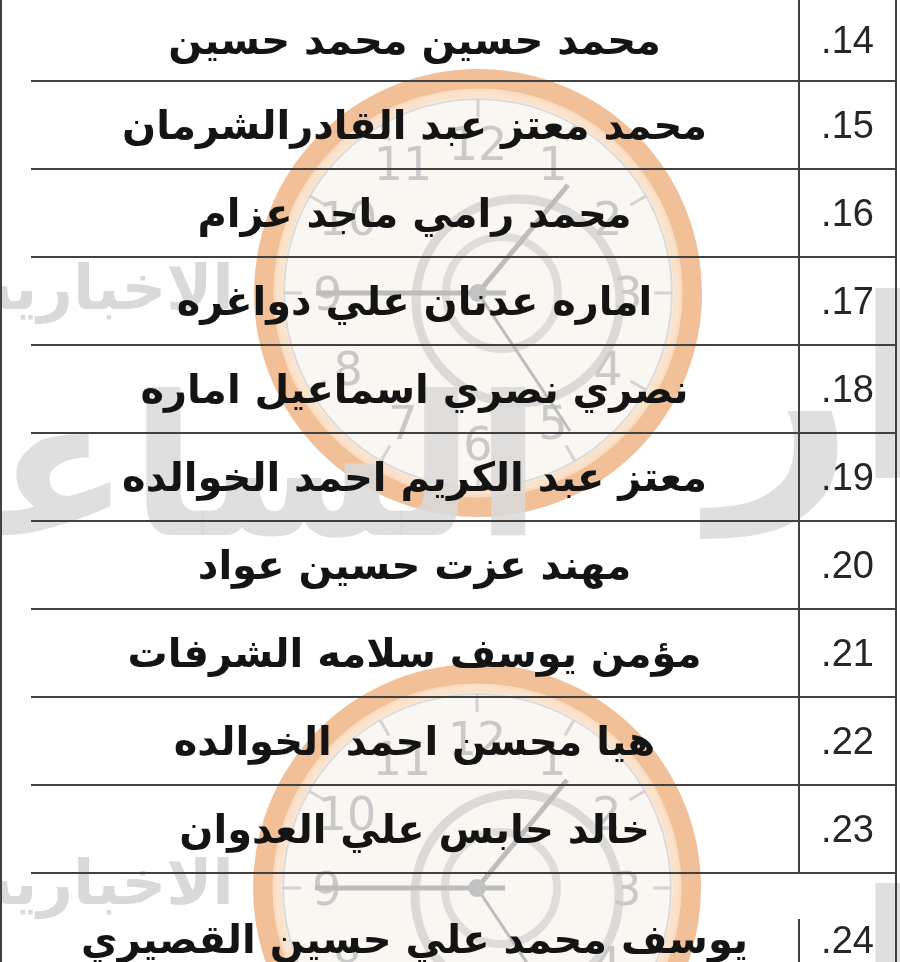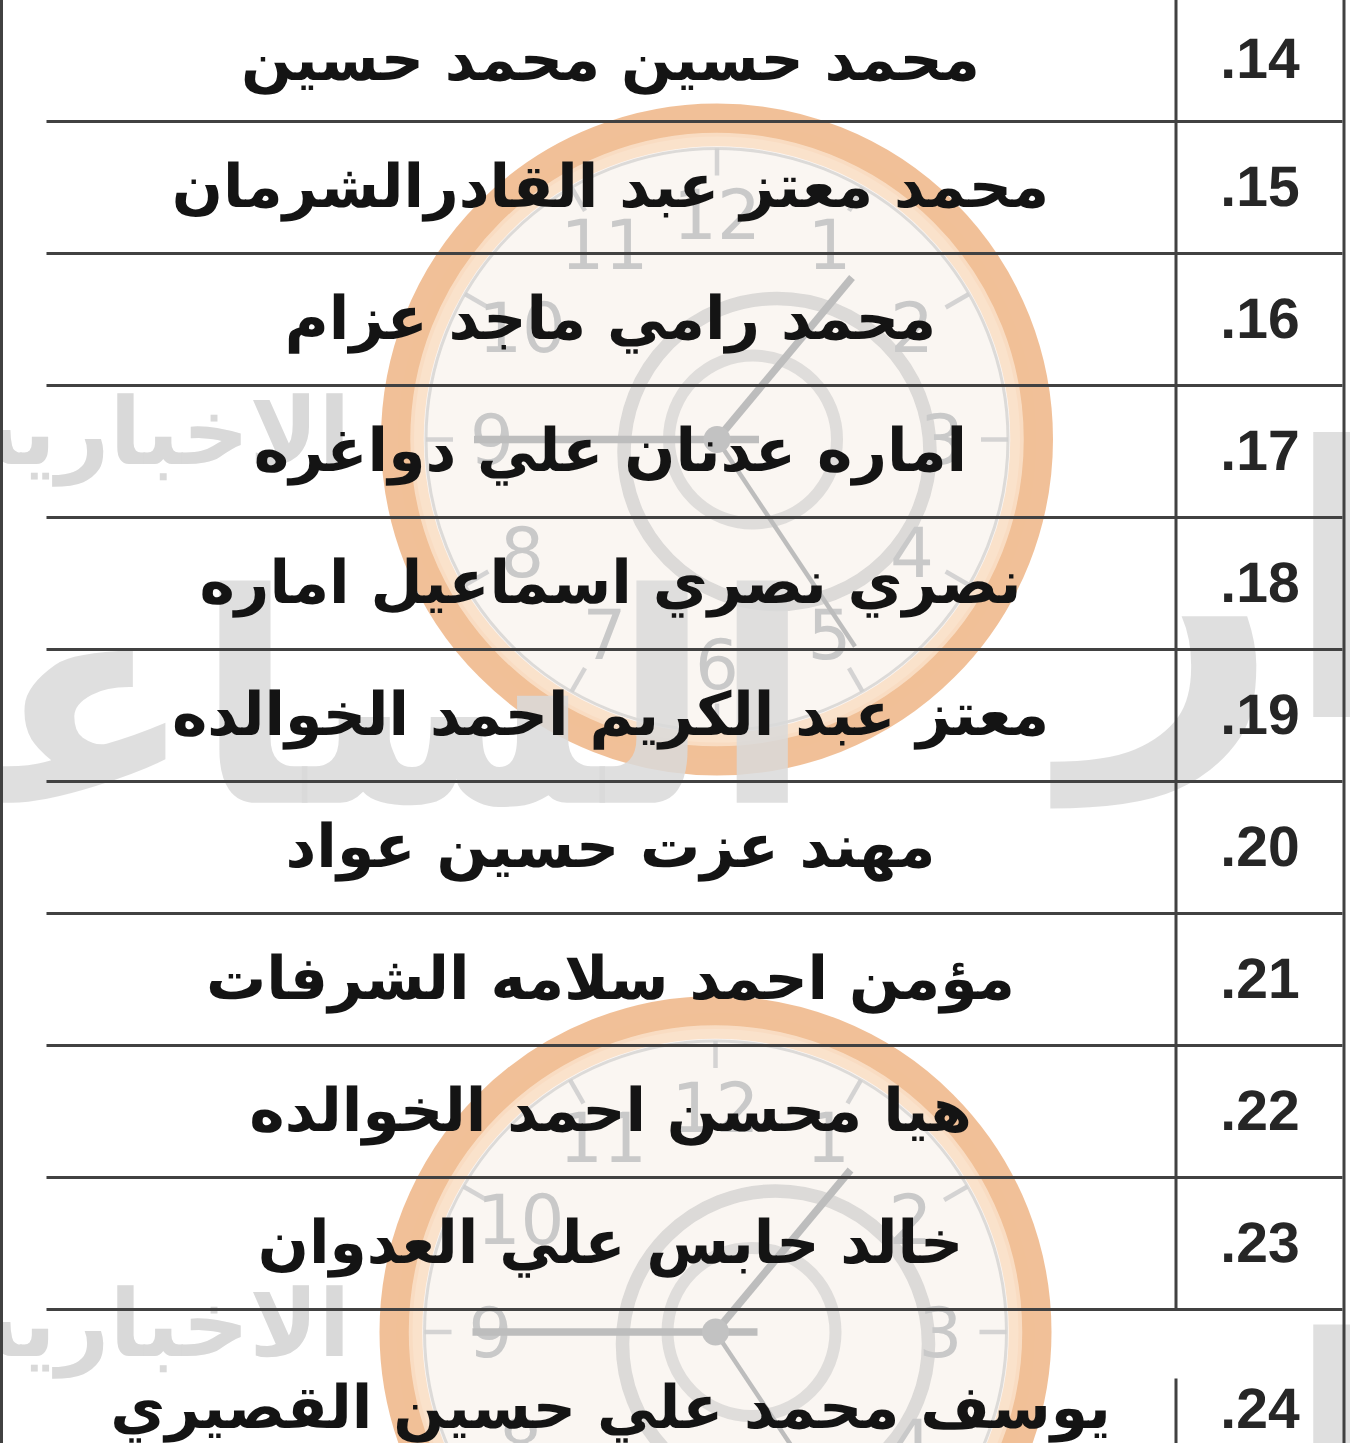--- a/index.html
+++ b/index.html
@@ -36,29 +36,28 @@
     flex:1;
     display:flex;align-items:center;justify-content:center;
     direction:rtl;
     font-weight:700;
     font-size:40px;
     color:#141414;
     white-space:nowrap;
     overflow:hidden;
   }
   .cell-num{
-    width:112px;
+    width:97px;
     box-sizing:border-box;
     border-left:2px solid #414141;
     display:flex;align-items:center;justify-content:center;
     font-family:"Liberation Sans","DejaVu Sans",sans-serif;
     font-size:38px;
     color:#262626;
     direction:ltr;
-    font-weight:bold;
   }
 </style>
 </head>
 <body>
 
 <div class="stage">
 
   <svg class="watermark" id="wm" width="900" height="962" viewBox="0 0 900 962">
       <g>
         <circle cx="478" cy="293" r="213" fill="#f8f2ec" fill-opacity="0.6" stroke="#f0b98d" stroke-width="22" stroke-opacity="0.9"></circle>
@@ -162,21 +161,21 @@
     </div>
     <div class="row">
       <div class="cell-name">معتز عبد الكريم احمد الخوالده</div>
       <div class="cell-num">.19</div>
     </div>
     <div class="row">
       <div class="cell-name">مهند عزت حسين عواد</div>
       <div class="cell-num">.20</div>
     </div>
     <div class="row">
-      <div class="cell-name">مؤمن احمد سلامه الشرفات</div>
+      <div class="cell-name">مؤمن يوسف سلامه الشرفات</div>
       <div class="cell-num">.21</div>
     </div>
     <div class="row">
       <div class="cell-name">هيا محسن احمد الخوالده</div>
       <div class="cell-num">.22</div>
     </div>
     <div class="row">
       <div class="cell-name">خالد حابس علي العدوان</div>
       <div class="cell-num">.23</div>
     </div>

